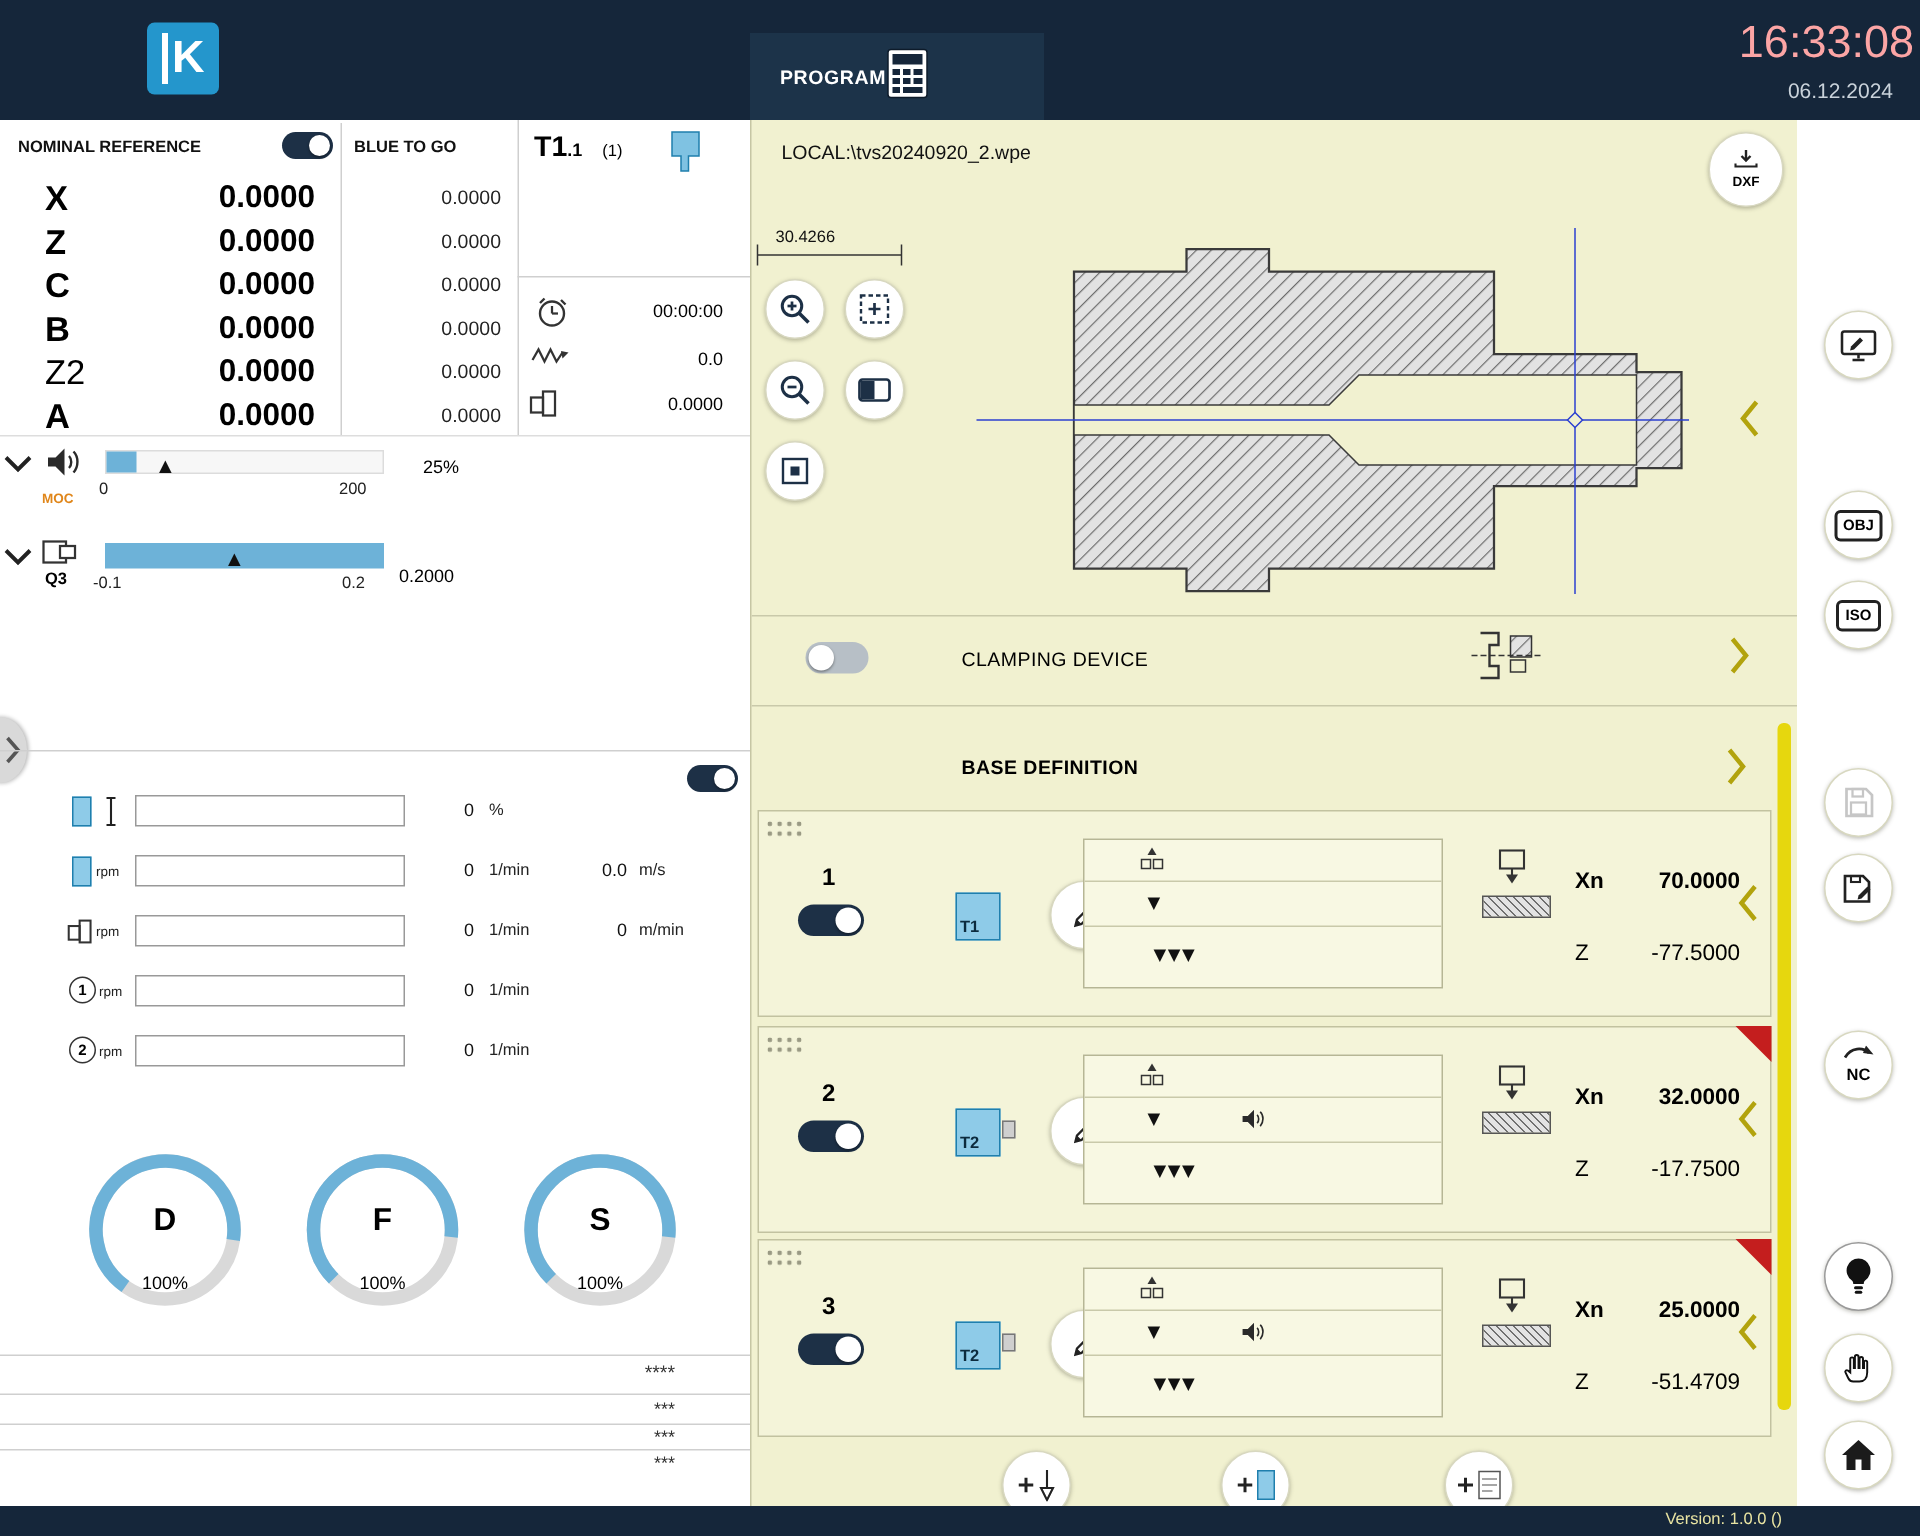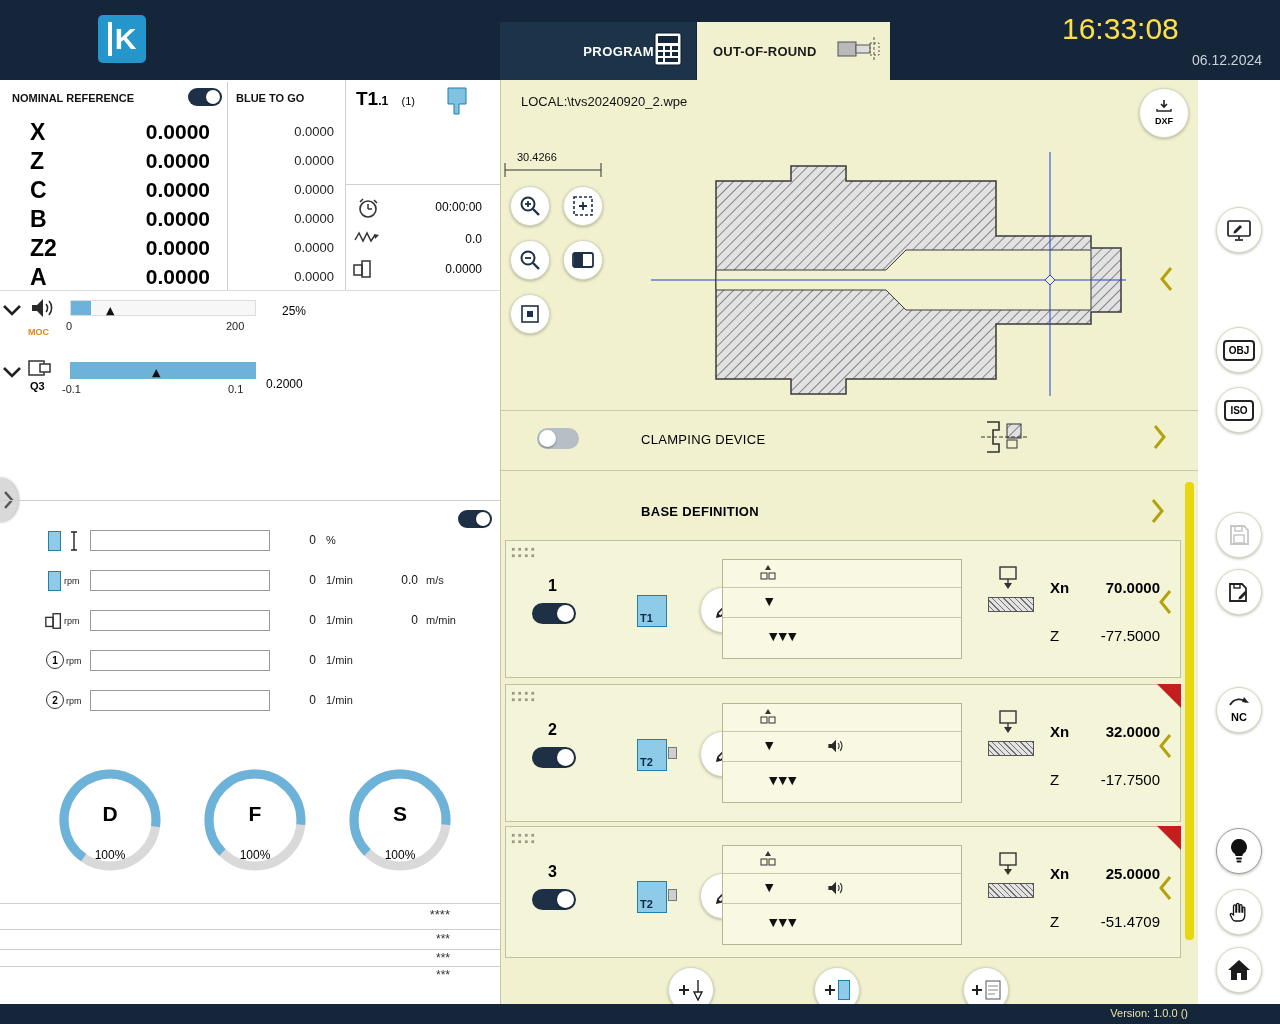--- a/index.html
+++ b/index.html
@@ -33,52 +33,41 @@
 </head>
 <body>
 
 <div id="app">
 
   <div class="a" style="left:0;top:0;width:1280px;height:80px;background:#15263a">
     <div class="a" style="left:98px;top:15px;width:48px;height:48px;background:#2496cc;border-radius:5px;display:flex;align-items:center;justify-content:center">
       <span style="color:#fff;font-size:30px;font-weight:bold;border-left:4px solid #fff;padding-left:3px;line-height:34px">K</span>
     </div>
 
-    <div class="a" style="left:500px;top:22px;width:196px;height:58px;background:#1c3349;display:flex;align-items:center;justify-content:flex-end;padding:0 14px 0 20px">
+    <div class="a" style="left:500px;top:22px;width:196px;height:58px;background:#1c3349;display:flex;align-items:center;justify-content:flex-start;padding:0 14px 0 20px">
       <span style="color:#fff;font-size:13px;font-weight:bold;letter-spacing:.4px">PROGRAM</span>
       <span>
         <svg width="28" height="34" viewBox="0 0 28 34">
             <rect x="1" y="1" width="26" height="32" rx="2" fill="#fff" stroke="#0d1b2a"></rect>
             <rect x="4" y="4" width="20" height="7" fill="#15263a"></rect>
             <g fill="#15263a">
               <rect x="4" y="14" width="5" height="4"></rect>
               <rect x="11" y="14" width="5" height="4"></rect>
               <rect x="18" y="14" width="6" height="4"></rect>
               <rect x="4" y="20" width="5" height="4"></rect>
               <rect x="11" y="20" width="5" height="4"></rect>
               <rect x="18" y="20" width="6" height="4"></rect>
               <rect x="4" y="26" width="5" height="4"></rect>
               <rect x="11" y="26" width="13" height="4"></rect>
             </g>
           </svg>
       </span>
     </div>
-    <div class="a" style="left:697px;top:22px;width:193px;height:58px;background:#f1f1d0;display:flex;align-items:center;justify-content:space-between;padding:0 8px 0 16px">
-      <span style="color:#1a1a1a;font-size:13px;font-weight:bold;letter-spacing:.2px">OUT-OF-ROUND</span>
-      <span>
-        <svg width="46" height="28" viewBox="0 0 46 28">
-            <rect x="2" y="7" width="18" height="14" fill="#b9b9b9" stroke="#555"></rect>
-            <rect x="20" y="10" width="14" height="8" fill="#ddd" stroke="#555"></rect>
-            <rect x="34" y="8" width="9" height="12" fill="none" stroke="#555" stroke-dasharray="2 2"></rect>
-            <line x1="38" y1="2" x2="38" y2="26" stroke="#555" stroke-dasharray="3 2"></line>
-          </svg>
-      </span>
-    </div>
-
-    <div class="a" style="right:18px;top:12px;width:200px;color:#fde047;font-size:30px">16:33:08</div>
+
+    <div class="a" style="right:4px;top:12px;width:200px;text-align:right;color:#fca5a5;font-size:30px">16:33:08</div>
     <div class="a" style="right:18px;top:52px;width:200px;text-align:right;color:#c9d2da;font-size:14px">06.12.2024</div>
   </div>
 
   <div class="a" style="left:0;top:80px;width:500px;height:924px;background:#fff;overflow:hidden">
 
     <div class="a" style="left:12px;top:12px;font-size:11px;font-weight:bold;color:#111">NOMINAL REFERENCE</div>
     <div class="tg on" style="left:188px;top:8px;width:34px;height:18px">
         <span class="kn" style="width:14px;height:14px"></span>
       </div>
     <div class="a" style="left:236px;top:12px;font-size:11px;font-weight:bold;color:#111">BLUE TO GO</div>
@@ -99,21 +88,21 @@
       <span class="a" style="left:30px;font-size:23px;font-weight:bold;line-height:28px">C</span>
       <span class="a" style="left:80px;width:130px;text-align:right;font-size:21px;font-weight:bold;line-height:28px">0.0000</span>
       <span class="a" style="left:238px;width:96px;text-align:right;font-size:13px;line-height:28px;color:#222">0.0000</span>
     </div>
     <div class="a" style="left:0;top:125px;width:345px;height:28px">
       <span class="a" style="left:30px;font-size:23px;font-weight:bold;line-height:28px">B</span>
       <span class="a" style="left:80px;width:130px;text-align:right;font-size:21px;font-weight:bold;line-height:28px">0.0000</span>
       <span class="a" style="left:238px;width:96px;text-align:right;font-size:13px;line-height:28px;color:#222">0.0000</span>
     </div>
     <div class="a" style="left:0;top:154px;width:345px;height:28px">
-      <span class="a" style="left:30px;font-size:23px;font-weight:bold;line-height:28px">Z2</span>
+      <span class="a" style="left:30px;font-size:23px;font-weight:normal;line-height:28px">Z2</span>
       <span class="a" style="left:80px;width:130px;text-align:right;font-size:21px;font-weight:bold;line-height:28px">0.0000</span>
       <span class="a" style="left:238px;width:96px;text-align:right;font-size:13px;line-height:28px;color:#222">0.0000</span>
     </div>
     <div class="a" style="left:0;top:183px;width:345px;height:28px">
       <span class="a" style="left:30px;font-size:23px;font-weight:bold;line-height:28px">A</span>
       <span class="a" style="left:80px;width:130px;text-align:right;font-size:21px;font-weight:bold;line-height:28px">0.0000</span>
       <span class="a" style="left:238px;width:96px;text-align:right;font-size:13px;line-height:28px;color:#222">0.0000</span>
     </div>
 
     <div class="a" style="left:356px;top:8px;font-size:19px;font-weight:bold">
@@ -180,21 +169,21 @@
     <div class="a" style="left:28px;top:278px">
       <svg width="24" height="20" viewBox="0 0 24 20">
           <rect x="1" y="3" width="15" height="14" fill="none" stroke="#333" stroke-width="1.5"></rect>
           <rect x="12" y="6" width="10" height="8" fill="#fff" stroke="#333" stroke-width="1.5"></rect>
         </svg>
     </div>
     <div class="a" style="left:30px;top:300px;font-size:11px;font-weight:bold">Q3</div>
     <div class="a" style="left:70px;top:282px;width:186px;height:17px;background:#6db2d8"></div>
     <span class="a caret" style="left:152px;top:286px;font-size:11px">▲</span>
     <span class="a" style="left:62px;top:303px;font-size:11px;color:#222">-0.1</span>
-    <span class="a" style="left:228px;top:303px;font-size:11px;color:#222">0.1</span>
+    <span class="a" style="left:228px;top:303px;font-size:11px;color:#222">0.2</span>
     <span class="a" style="left:266px;top:297px;font-size:12px">0.2000</span>
 
     <div class="a" style="left:-18px;top:398px;width:36px;height:44px;border-radius:50%;background:#d9d9d9;box-shadow:1px 0 3px rgba(0,0,0,.3)">
       <svg class="a" style="left:20px;top:12px" width="12" height="20">
           <polyline points="3,2 10,10 3,18" fill="none" stroke="#555" stroke-width="2.4"></polyline>
         </svg>
     </div>
 
     <div class="hl" style="left:0;top:420px;width:500px"></div>
 

